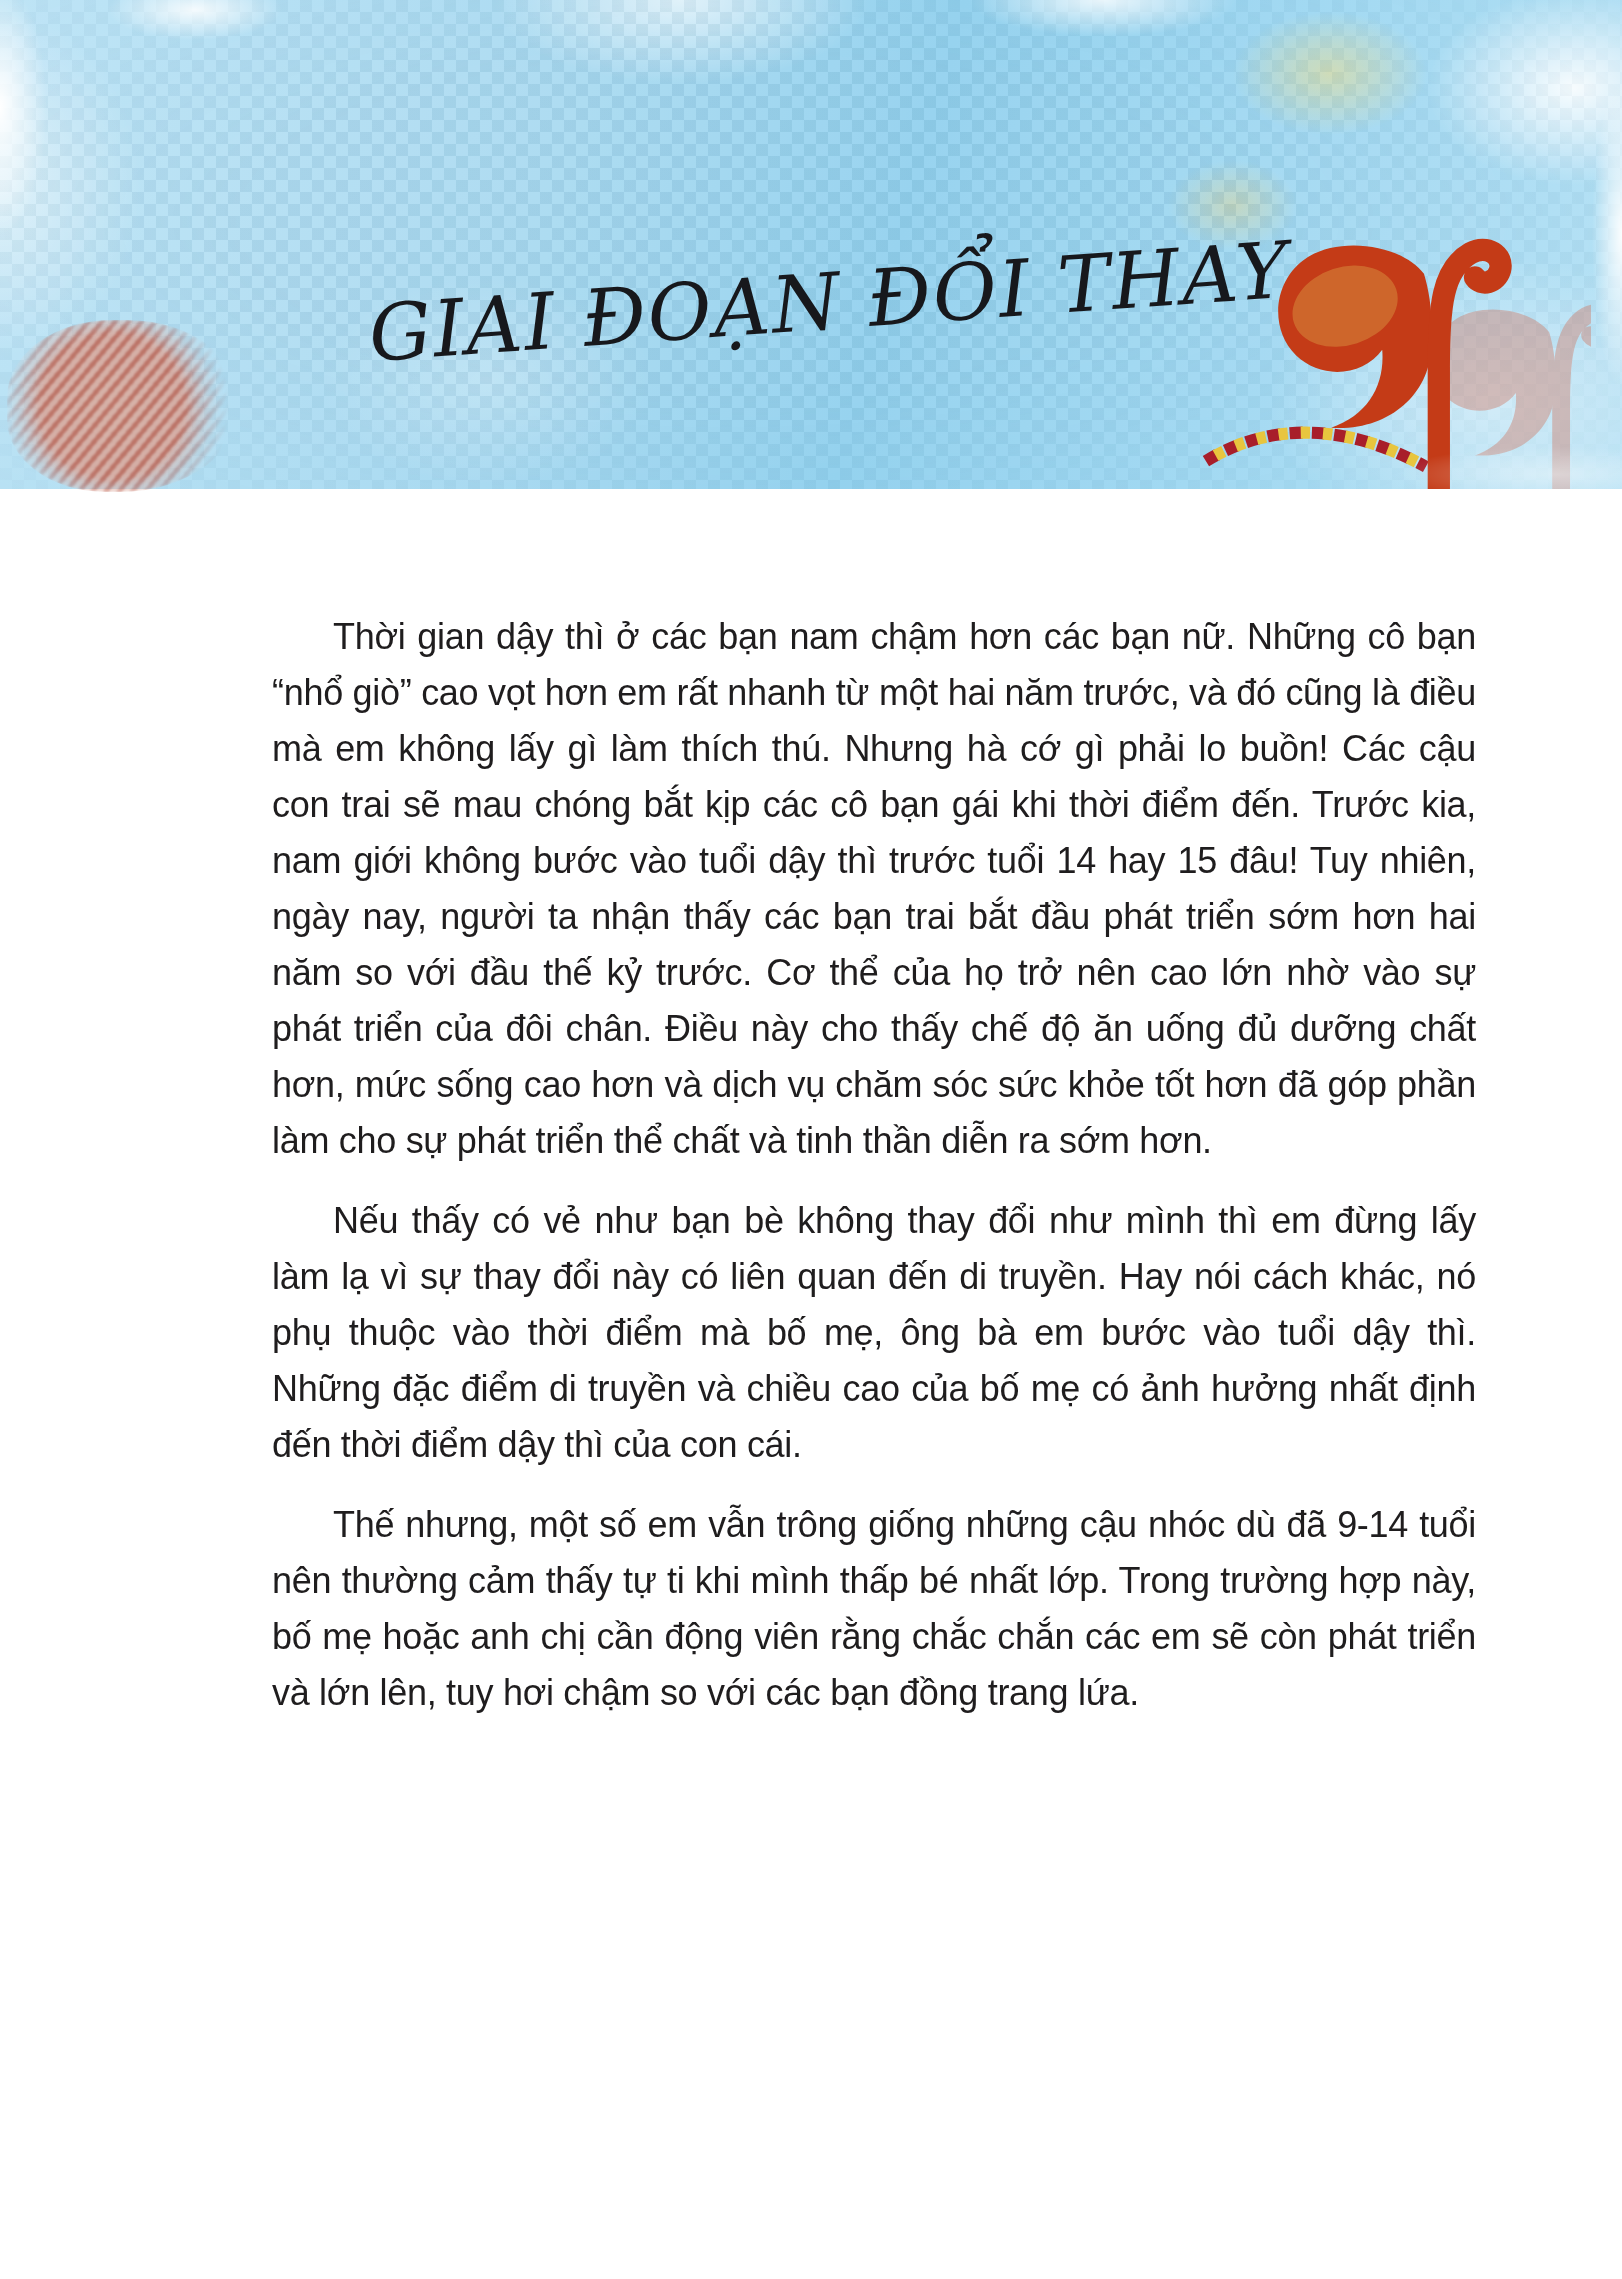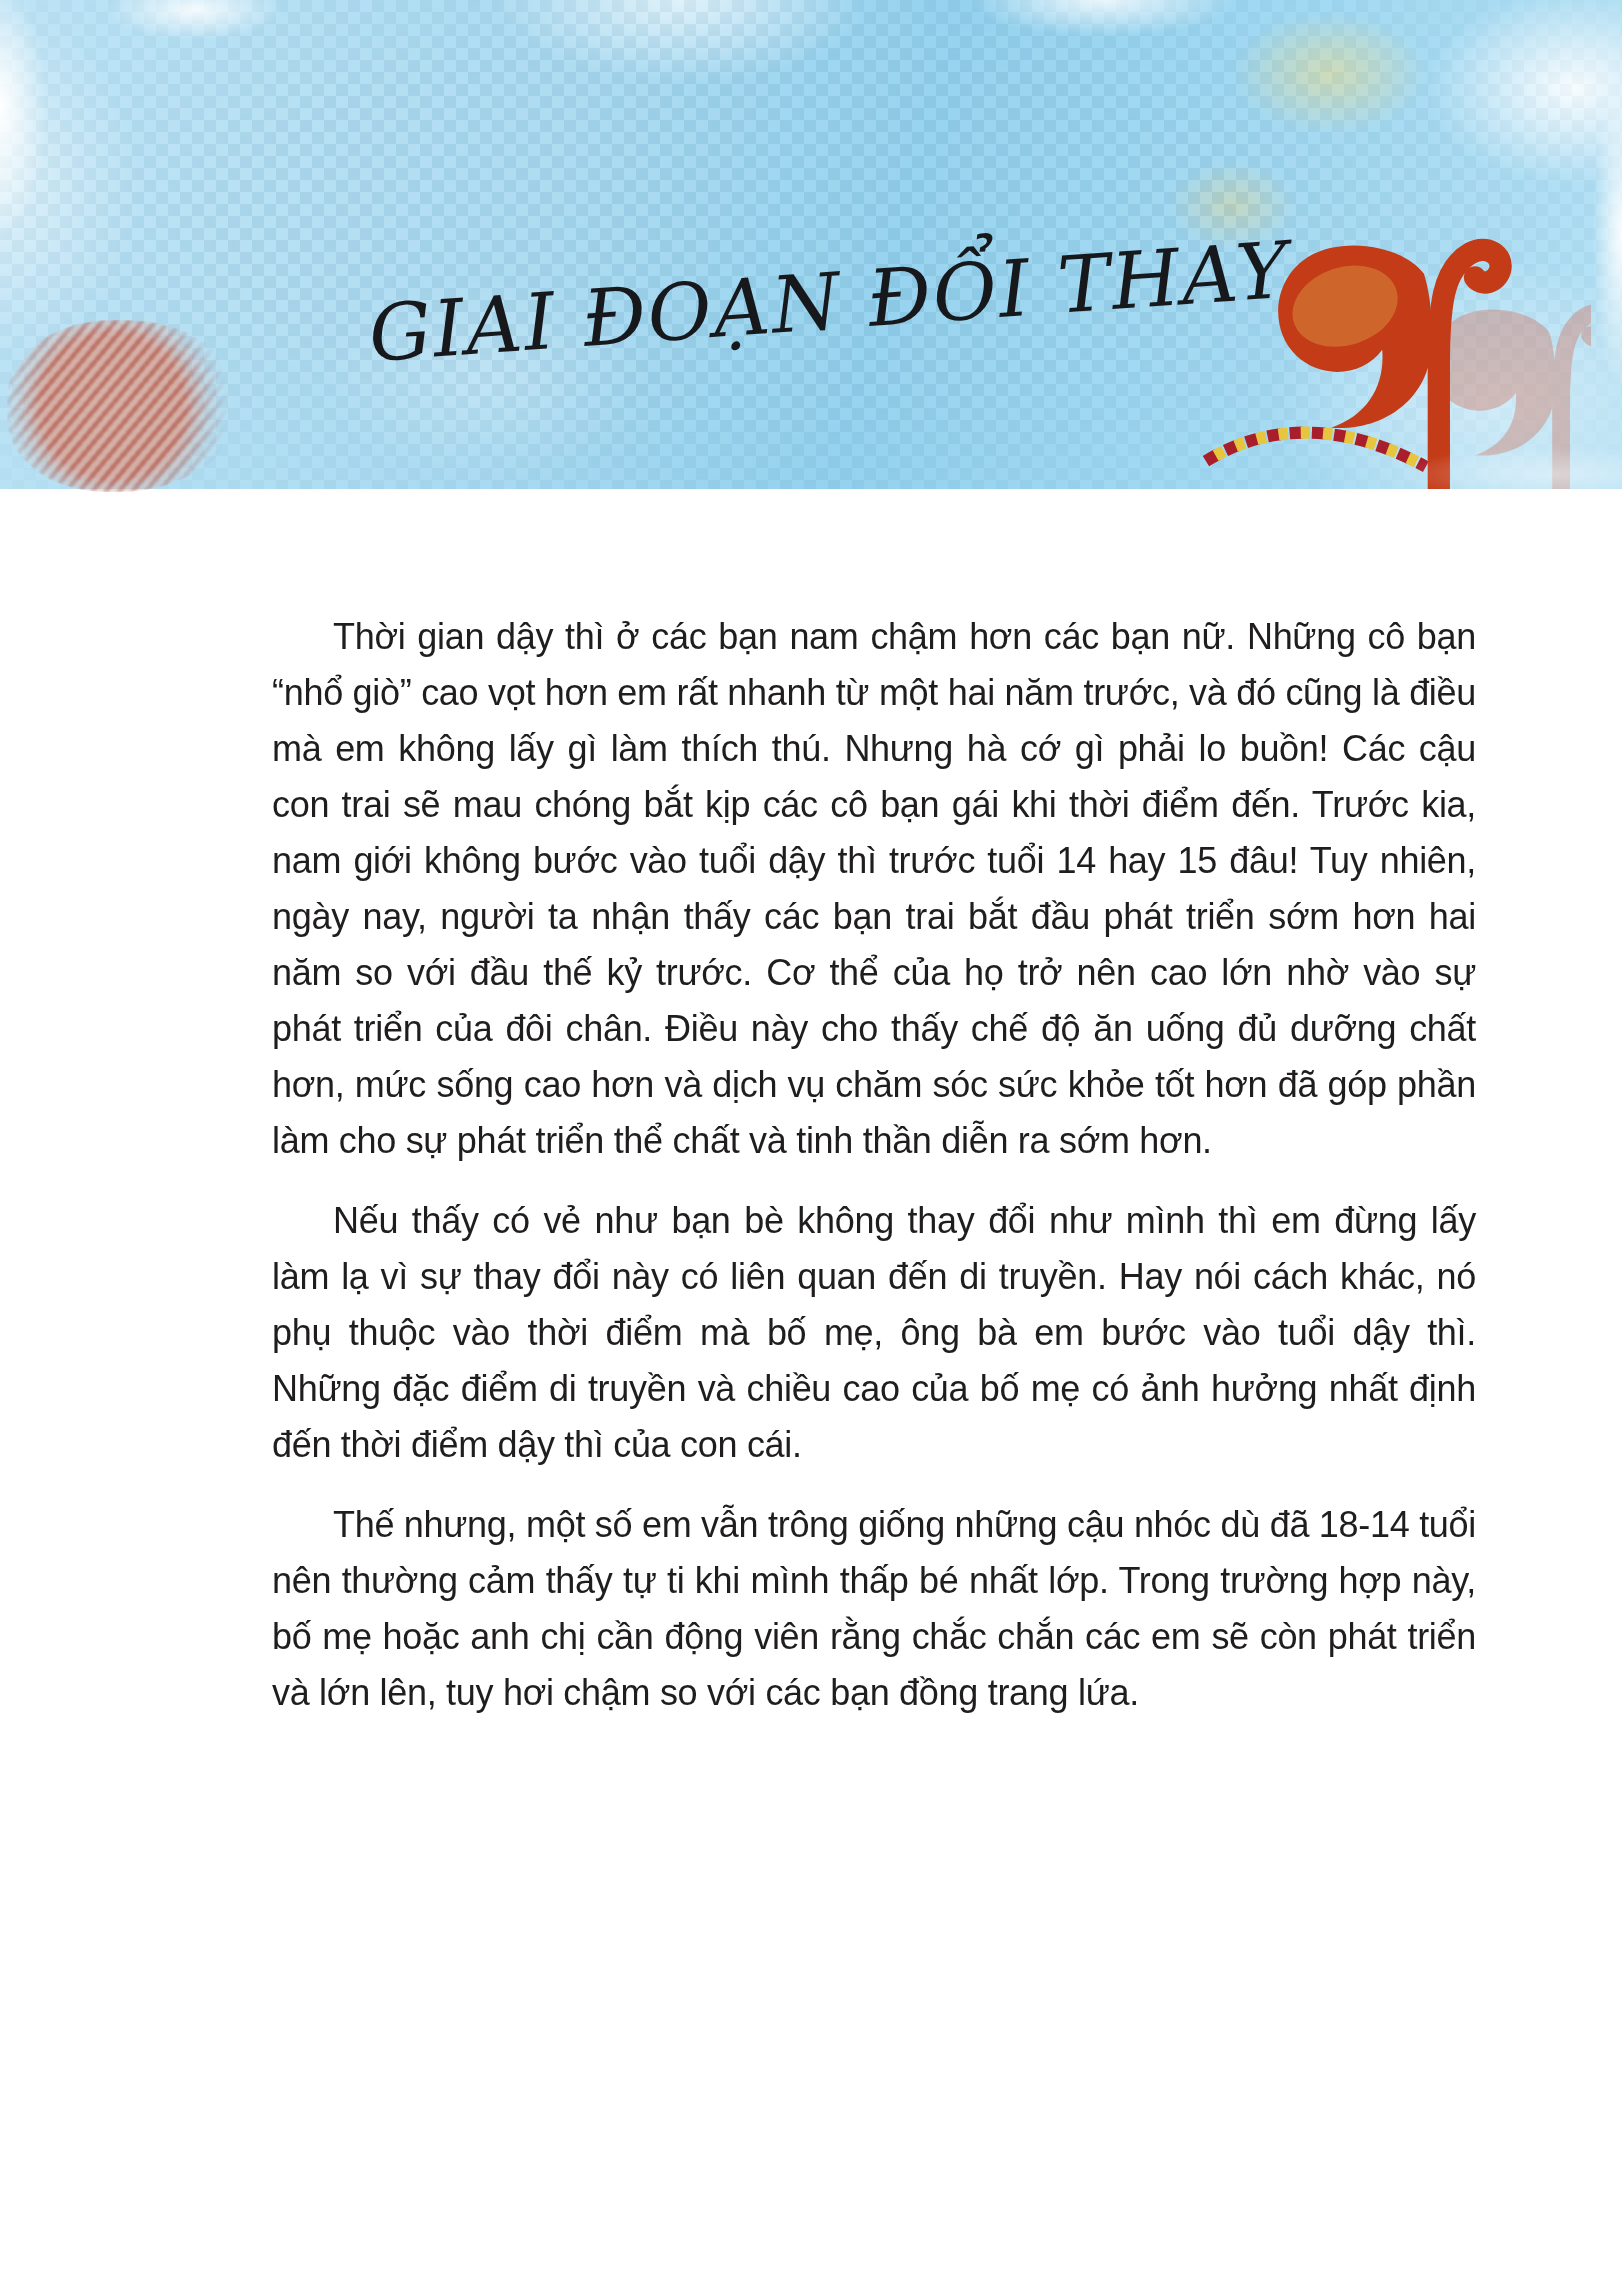--- a/index.html
+++ b/index.html
@@ -110,17 +110,17 @@
         <path class="stem" d="M 266 292 L 266 160 C 266 95 270 55 300 38 C 318 28 336 40 332 56 C 328 70 312 74 305 64"></path>
       </g>
     </svg>
 
     <div class="chapter-title">GIAI ĐOẠN ĐỔI THAY</div>
   </div>
 
   <div class="body-text">
     <p>Thời gian dậy thì ở các bạn nam chậm hơn các bạn nữ. Những cô bạn “nhổ giò” cao vọt hơn em rất nhanh từ một hai năm trước, và đó cũng là điều mà em không lấy gì làm thích thú. Nhưng hà cớ gì phải lo buồn! Các cậu con trai sẽ mau chóng bắt kịp các cô bạn gái khi thời điểm đến. Trước kia, nam giới không bước vào tuổi dậy thì trước tuổi 14 hay 15 đâu! Tuy nhiên, ngày nay, người ta nhận thấy các bạn trai bắt đầu phát triển sớm hơn hai năm so với đầu thế kỷ trước. Cơ thể của họ trở nên cao lớn nhờ vào sự phát triển của đôi chân. Điều này cho thấy chế độ ăn uống đủ dưỡng chất hơn, mức sống cao hơn và dịch vụ chăm sóc sức khỏe tốt hơn đã góp phần làm cho sự phát triển thể chất và tinh thần diễn ra sớm hơn.</p>
     <p>Nếu thấy có vẻ như bạn bè không thay đổi như mình thì em đừng lấy làm lạ vì sự thay đổi này có liên quan đến di truyền. Hay nói cách khác, nó phụ thuộc vào thời điểm mà bố mẹ, ông bà em bước vào tuổi dậy thì. Những đặc điểm di truyền và chiều cao của bố mẹ có ảnh hưởng nhất định đến thời điểm dậy thì của con cái.</p>
-    <p>Thế nhưng, một số em vẫn trông giống những cậu nhóc dù đã 18-14 tuổi nên thường cảm thấy tự ti khi mình thấp bé nhất lớp. Trong trường hợp này, bố mẹ hoặc anh chị cần động viên rằng chắc chắn các em sẽ còn phát triển và lớn lên, tuy hơi chậm so với các bạn đồng trang lứa.</p>
+    <p>Thế nhưng, một số em vẫn trông giống những cậu nhóc dù đã 9-14 tuổi nên thường cảm thấy tự ti khi mình thấp bé nhất lớp. Trong trường hợp này, bố mẹ hoặc anh chị cần động viên rằng chắc chắn các em sẽ còn phát triển và lớn lên, tuy hơi chậm so với các bạn đồng trang lứa.</p>
   </div>
 
 </div>
 
 
 </body></html>

